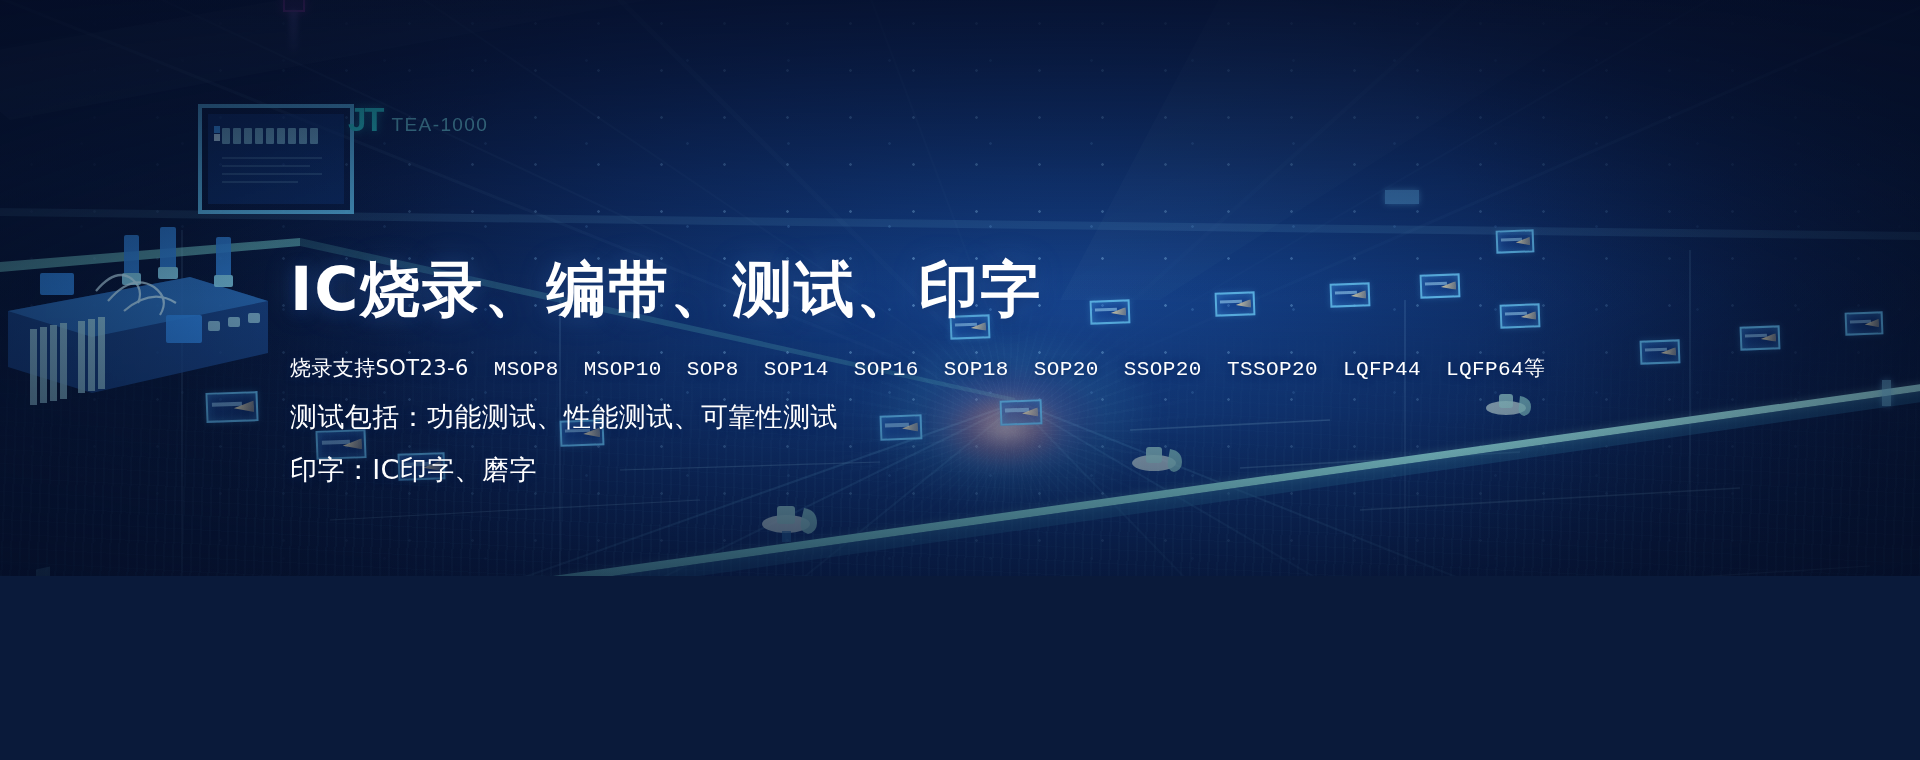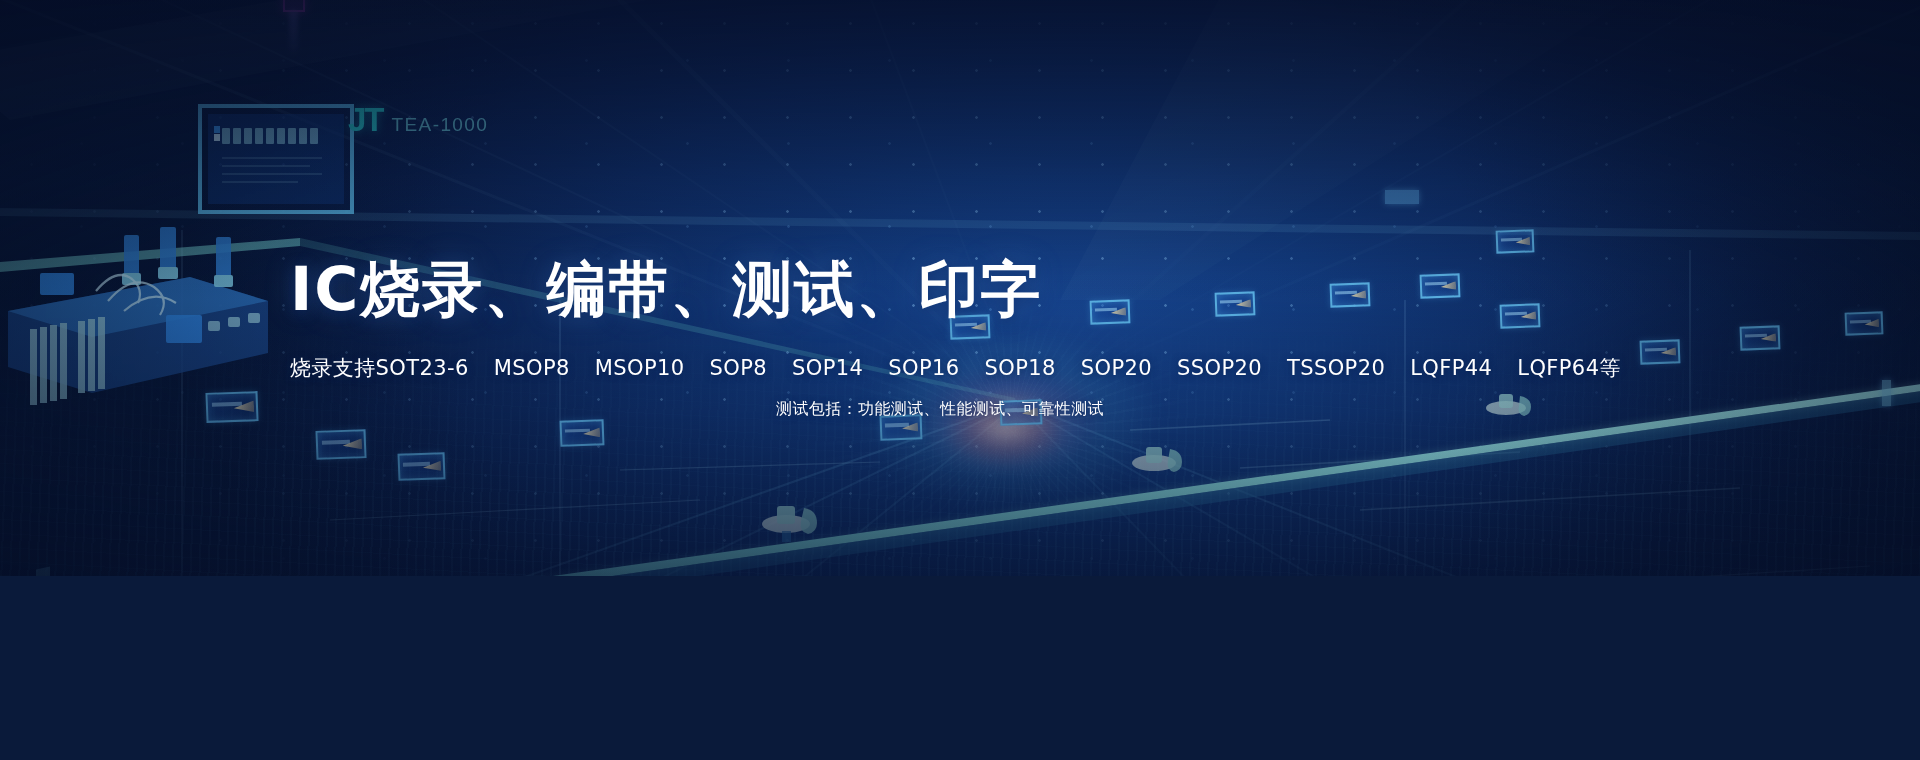--- a/index.html
+++ b/index.html
@@ -161,30 +161,29 @@
   .sublist {
     margin-top:30px;
     display:flex; align-items:baseline; flex-wrap:nowrap;
     font-size:21px; color:#ffffff; letter-spacing:0.4px;
     font-family:"DejaVu Sans","Liberation Sans",sans-serif;
     text-shadow:0 1px 7px rgba(8,30,80,0.8);
     white-space:nowrap;
     text-align:right;
   }
   .sublist .lead { margin-right:0px; }
-  .sublist .pkg { margin-left:25px; }
+  .sublist .pkg { margin-left:25px;font-family:Liberation Mono, monospace; }
   .sublist .tail { margin-left:0px; }
 
   .subline {
     margin-top:17px;
-    font-size:16px; color:#ffffff; letter-spacing:0.4px;
+    font-size:27px; color:#ffffff; letter-spacing:0.4px;
     font-family:"DejaVu Sans","Liberation Sans",sans-serif;
     text-shadow:0 1px 7px rgba(8,30,80,0.8);
     white-space:nowrap;
-    text-align:center;
   }
 </style>
 </head>
 <body>
 
 <div class="banner">
 
   <div class="bg-base"></div>
 
   <div class="persp">
@@ -471,15 +470,16 @@
       <span class="pkg">SOP18</span>
       <span class="pkg">SOP20</span>
       <span class="pkg">SSOP20</span>
       <span class="pkg">TSSOP20</span>
       <span class="pkg">LQFP44</span>
       <span class="pkg">LQFP64</span>
       <span class="tail">等</span>
     </div>
 
     <div class="subline">测试包括：功能测试、性能测试、可靠性测试</div>
+    <div class="subline">印字：IC印字、磨字</div>
   </div>
 
 </div>
 
 </body></html>

